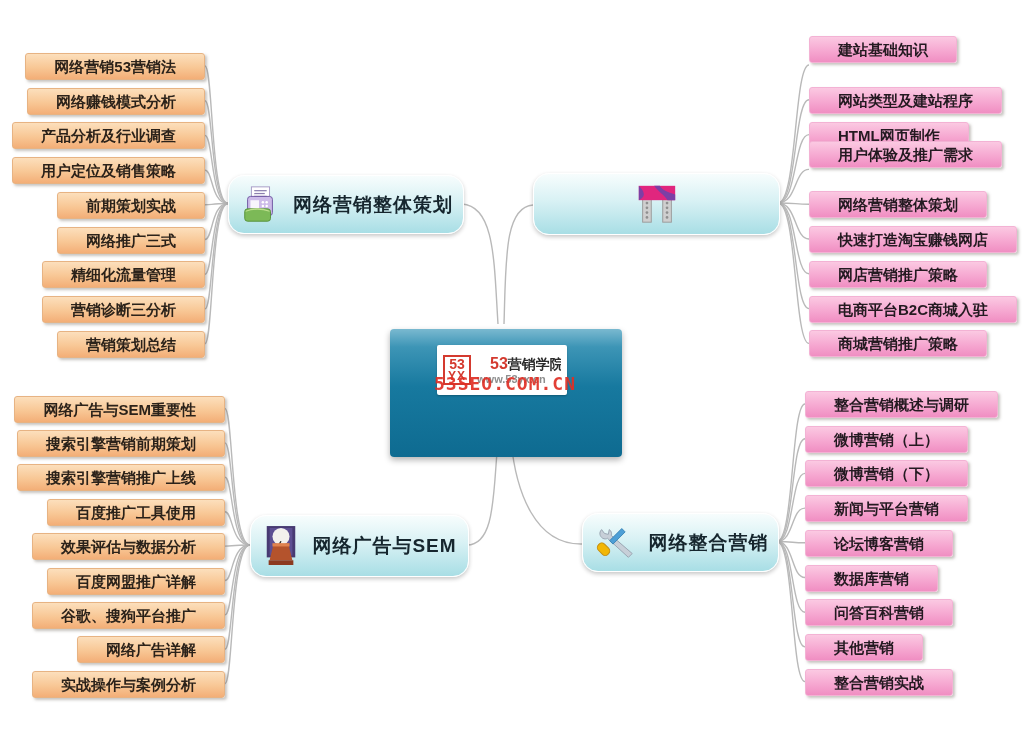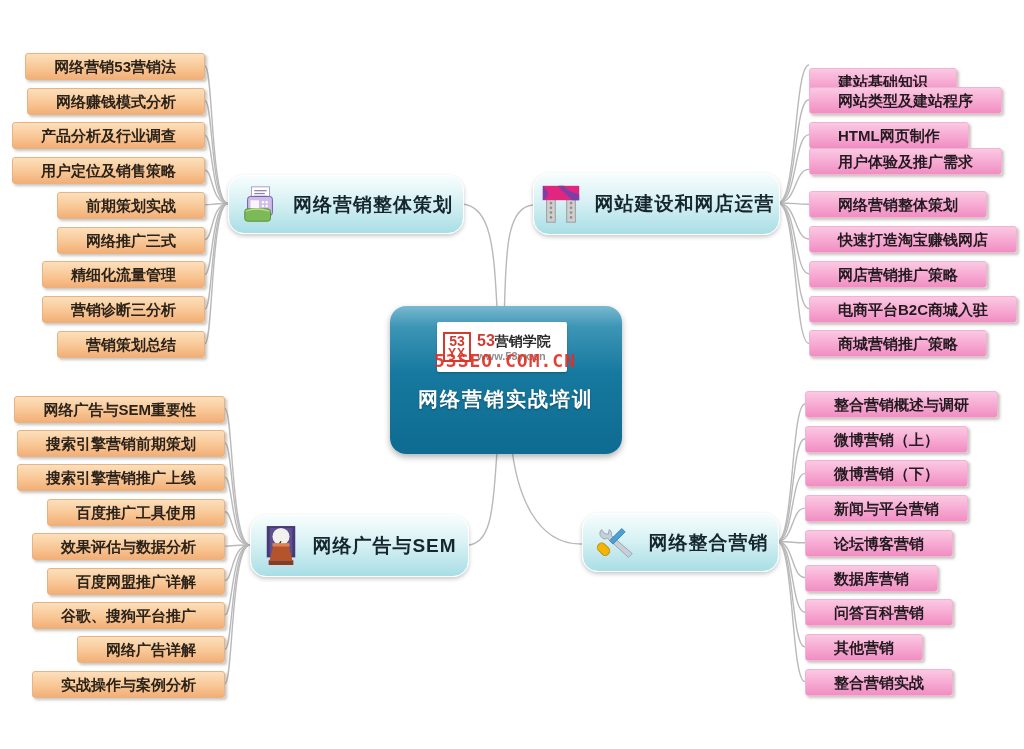--- a/index.html
+++ b/index.html
@@ -10,32 +10,32 @@
          color:#2b221a;padding:3px 28px;border-radius:3px;line-height:19px;
          box-shadow:2px 2px 3px rgba(95,85,75,.35);}
   .peach{background:linear-gradient(180deg,#FCDFBC 0%,#F8C795 55%,#F3AE77 100%);border:1px solid #E7B383;}
   .pink{background:linear-gradient(180deg,#FBC9E2 0%,#F6A8D1 55%,#F08EC2 100%);border:1px solid #F3B2D4;color:#241a21;}
   .main-topic{position:absolute;z-index:2;display:flex;align-items:center;justify-content:center;gap:12px;
          background:linear-gradient(180deg,#F7FDFD 0%,#D8F1F4 45%,#A8DEE5 100%);
          border:1px solid #ffffff;border-radius:16px;box-shadow:0 2px 4px rgba(0,0,0,.22);
          font-size:19px;font-weight:bold;color:#16262e;letter-spacing:1px;}
   .main-topic .blabel{white-space:nowrap;}
   .bicon{display:inline-flex;flex:0 0 auto;}
-  .center-topic{position:absolute;left:390px;top:306px;width:232px;height:148px;z-index:2;border-radius:16px;
+  .center-topic{position:absolute;left:390px;top:329px;width:232px;height:128px;z-index:2;border-radius:4px;
          background:linear-gradient(180deg,#7AB9D0 0%,#3D95B6 14%,#17799F 45%,#0E6B91 100%);
          box-shadow:0 3px 6px rgba(0,0,0,.3);}
   .logo-panel{position:absolute;left:47px;top:16px;width:130px;height:50px;background:#ffffff;border-radius:2px;
          display:flex;align-items:center;gap:6px;padding:0 6px;box-sizing:border-box;
          box-shadow:0 1px 2px rgba(0,0,0,.25);}
   .logo-mark{border:2px solid #D43A2F;color:#D43A2F;font-weight:bold;text-align:center;line-height:.95;
          padding:1px 3px;flex:0 0 auto;}
   .logo-mark .l1{display:block;font-size:14px;}
   .logo-mark .l2{display:block;font-size:12px;letter-spacing:1px;}
   .logo-texts{display:flex;flex-direction:column;overflow:hidden;}
-  .logo-name{font-size:14px;font-weight:bold;color:#2b2b2b;white-space:nowrap;line-height:1.1;}
+  .logo-name{font-size:14px;font-weight:bold;color:#2b2b2b;white-space:nowrap;line-height:1.1;margin-left:13px;}
   .logo-name .red{color:#D43A2F;font-size:16px;}
   .logo-url{font-size:11px;font-weight:bold;color:#8e8e8e;white-space:nowrap;line-height:1.1;margin-top:1px;}
   .watermark{position:absolute;left:44px;top:44px;z-index:3;white-space:nowrap;
          font-family:"DejaVu Sans Mono","Liberation Mono",monospace;
          font-size:18px;font-weight:bold;color:rgba(224,47,37,.92);letter-spacing:1px;}
   .center-title{position:absolute;left:0;right:0;top:80px;text-align:center;color:#ffffff;
          font-size:20px;font-weight:bold;letter-spacing:2px;text-shadow:0 1px 2px rgba(0,0,0,.35);}
 </style>
 </head>
 <body>
@@ -90,21 +90,20 @@
       <span class="logo-mark">
         <span class="l1">53</span>
         <span class="l2">YX</span>
       </span>
       <span class="logo-texts">
         <span class="logo-name"><span class="red">53</span><span>营销学院</span></span>
         <span class="logo-url">www.53yx.cn</span>
       </span>
     </div>
     <div class="watermark">53SEO.COM.CN</div>
-    <div class="center-title">网络营销实战培训</div>
   </div>
 
   <div class="main-topic" style="left:228px;top:175px;width:234px;height:57px;">
     <span class="bicon">
       <svg width="42" height="42" viewBox="0 0 44 44">
         <rect x="13" y="3" width="19" height="15" fill="#ffffff" stroke="#A79BC6"></rect>
         <line x1="16" y1="7" x2="29" y2="7" stroke="#8b7fae" stroke-width="1.3"></line>
         <line x1="16" y1="10" x2="27" y2="10" stroke="#8b7fae" stroke-width="1.3"></line>
         <line x1="16" y1="13" x2="29" y2="13" stroke="#8b7fae" stroke-width="1.3"></line>
         <rect x="9" y="13" width="26" height="20" rx="3" fill="#CDBBE9" stroke="#6F57A2"></rect>
@@ -133,21 +132,20 @@
           <circle cx="33.5" cy="20" r="1.4"></circle>
             <circle cx="33.5" cy="25" r="1.4"></circle>
             <circle cx="33.5" cy="30" r="1.4"></circle>
             <circle cx="33.5" cy="35" r="1.4"></circle>
         </g>
         <rect x="4" y="2" width="38" height="15" fill="#E0267E"></rect>
         <path d="M4 2 C12 10 10 14 4 17 Z" fill="#7C3FA5"></path>
         <path d="M20 2 c4 6 10 9 14 15 h8 v-6 c-8 -2 -14 -5 -16 -9 z" fill="#7C3FA5"></path>
       </svg>
     </span>
-    <span class="blabel">网站建设和网店运营</span>
   </div>
 
   <div class="main-topic" style="left:250px;top:515px;width:217px;height:60px;">
     <span class="bicon">
       <svg width="38" height="44" viewBox="0 0 40 46">
         <rect x="5" y="2" width="30" height="33" fill="#473A72"></rect>
         <rect x="8" y="4" width="24" height="29" fill="#5D4F92"></rect>
         <circle cx="20" cy="13" r="9" fill="#F3F1ED"></circle>
         <line x1="20" y1="18" x2="17" y2="23" stroke="#222" stroke-width="1.4"></line>
         <path d="M12 22 h16 l4 16 h-24 z" fill="#B4532C"></path>
@@ -176,24 +174,24 @@
   <div id="children-root">
       <div class="child peach" style="top: 53px; right: 819px;">网络营销53营销法</div>
       <div class="child peach" style="top: 87.7px; right: 819px;">网络赚钱模式分析</div>
       <div class="child peach" style="top: 122.4px; right: 819px;">产品分析及行业调查</div>
       <div class="child peach" style="top: 157.1px; right: 819px;">用户定位及销售策略</div>
       <div class="child peach" style="top: 191.8px; right: 819px;">前期策划实战</div>
       <div class="child peach" style="top: 226.5px; right: 819px;">网络推广三式</div>
       <div class="child peach" style="top: 261.2px; right: 819px;">精细化流量管理</div>
       <div class="child peach" style="top: 295.9px; right: 819px;">营销诊断三分析</div>
       <div class="child peach" style="top: 330.6px; right: 819px;">营销策划总结</div>
-      <div class="child pink" style="top: 68px; left: 809px; text-align: right;">建站基础知识</div>
+      <div class="child pink" style="top: 36px; left: 809px; text-align: right;">建站基础知识</div>
       <div class="child pink" style="top: 86.8px; left: 809px;">网站类型及建站程序</div>
       <div class="child pink" style="top: 121.6px; left: 809px;">HTML网页制作</div>
-      <div class="child pink" style="top: 148px; left: 809px;">用户体验及推广需求</div>
+      <div class="child pink" style="top: 141px; left: 809px;">用户体验及推广需求</div>
       <div class="child pink" style="top: 191.2px; left: 809px;">网络营销整体策划</div>
       <div class="child pink" style="top: 226px; left: 809px;">快速打造淘宝赚钱网店</div>
       <div class="child pink" style="top: 260.8px; left: 809px;">网店营销推广策略</div>
       <div class="child pink" style="top: 295.6px; left: 809px;">电商平台B2C商城入驻</div>
       <div class="child pink" style="top: 330.4px; left: 809px;">商城营销推广策略</div>
       <div class="child peach" style="top: 395.5px; right: 799px;">网络广告与SEM重要性</div>
       <div class="child peach" style="top: 429.9px; right: 799px;">搜索引擎营销前期策划</div>
       <div class="child peach" style="top: 464.3px; right: 799px; margin-left: 20px;">搜索引擎营销推广上线</div>
       <div class="child peach" style="top: 498.7px; right: 799px;">百度推广工具使用</div>
       <div class="child peach" style="top: 533.1px; right: 799px;">效果评估与数据分析</div>

